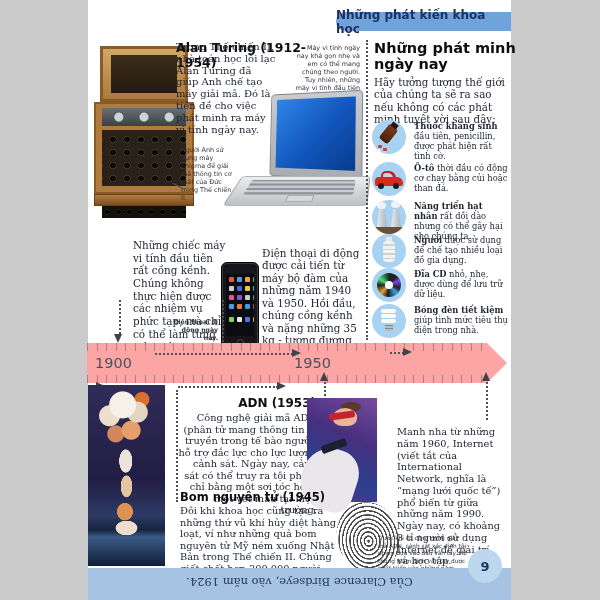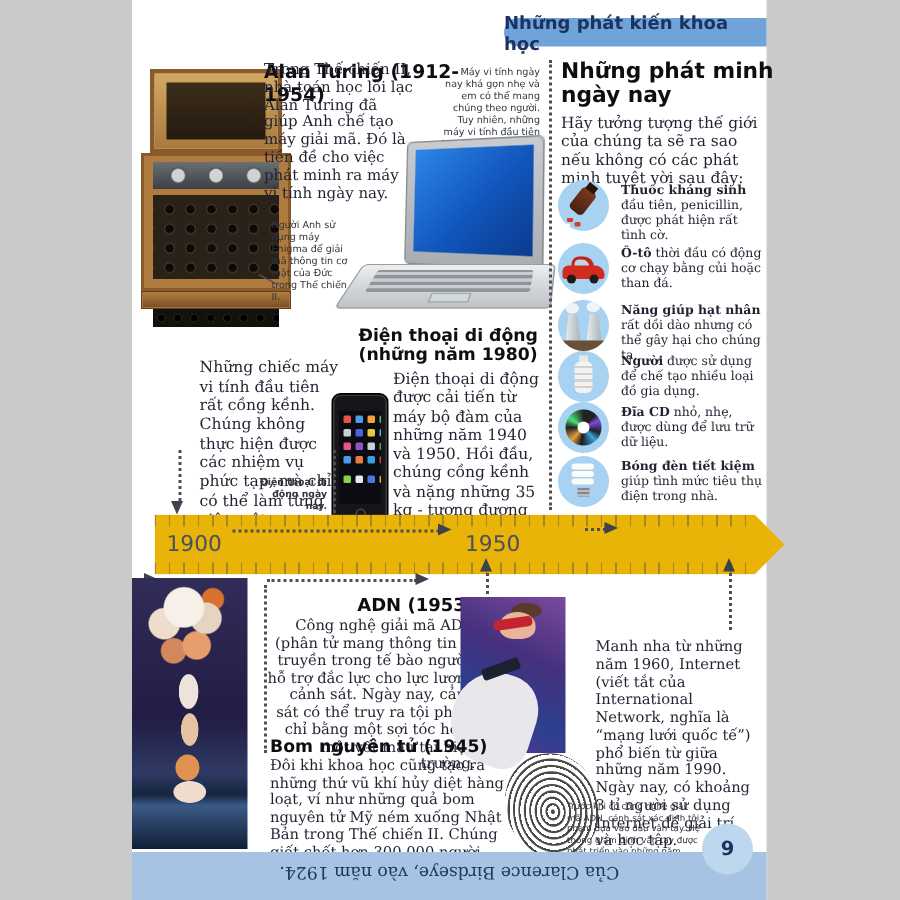--- a/index.html
+++ b/index.html
@@ -121,21 +121,21 @@
   .ic-pneck { position:absolute; left:14px; top:3px; width:6px; height:5px; background:#e8e8e6; }
   .ic-cd { position:absolute; left:5px; top:5px; width:24px; height:24px; border-radius:50%;
     background:conic-gradient(#222 0 12%, #7a4ae0 18%, #222 30%, #3ca0e0 38%, #1a1a1a 52%, #e0a03c 62%, #222 75%, #4ae07a 84%, #222 100%); }
   .ic-cd:before { content:""; position:absolute; left:8px; top:8px; width:8px; height:8px; border-radius:50%; background:#fff; }
   .ic-coil { position:absolute; left:9px; top:5px; width:15px; height:4px; background:#fbfbf8; border-radius:2px;
     box-shadow:0 5px 0 #fbfbf8, 0 10px 0 #fbfbf8; }
   .ic-bulb-base { position:absolute; left:13px; top:21px; width:8px; height:6px;
     background:repeating-linear-gradient(0deg,#b9bcc0 0 1.5px,#84878c 1.5px 3px); }
 
   
-  .timeline { left:103px; top:343px; width:420px; height:40px; background:#eab308;
+  .timeline { left:87px; top:343px; width:420px; height:40px; background:#fca5a5;
     clip-path:polygon(0 0, 400px 0, 420px 50%, 400px 100%, 0 100%);padding-left:48px; }
   .timeline:before, .timeline:after { content:""; position:absolute; left:0; width:398px; height:8px;
     background:repeating-linear-gradient(90deg, rgba(55,70,80,.4) 0 1px, transparent 1px 9.6px); }
   .timeline:before { top:0; } .timeline:after { bottom:0; }
   .tl-label { position:absolute; top:12px; font-family:"DejaVu Sans", sans-serif; font-size:14.5px; color:#49525c; }
   .tl-1900 { left:8px; } .tl-1950 { left:207px; }
 
   .arr-r { width:0; height:0; border-left:9px solid #3c434a; border-top:4.5px solid transparent; border-bottom:4.5px solid transparent; }
   .arr-up { width:0; height:0; border-bottom:9px solid #3c434a; border-left:4.5px solid transparent; border-right:4.5px solid transparent; }
   .arr-dn { width:0; height:0; border-top:9px solid #3c434a; border-left:4.5px solid transparent; border-right:4.5px solid transparent; }
@@ -216,21 +216,20 @@
     <div class="lap-base">
       <div class="lap-kbd"></div>
       <div class="lap-pad"></div>
     </div>
   </div>
 
   <div class="abs dotv div-right"></div>
 
   <div class="abs body-txt comp-body">Những chiếc máy vi tính đầu tiên rất cồng kềnh. Chúng không thực hiện được các nhiệm vụ phức tạp, mà chỉ có thể làm từng việc một.</div>
 
-  <div class="abs h1 mob-title">Điện thoại di động (những năm 1980)</div>
   <div class="abs body-txt mob-body">
     <span class="phone-gap"></span>
     <span>Điện thoại di động được cải tiến từ máy bộ đàm của những năm 1940 và 1950. Hồi đầu, chúng cồng kềnh và nặng những 35 kg - tương đương với cân nặng của một một bạn nhỏ 10 tuổi.</span>
   </div>
   <div class="abs cap phone-cap">Điện thoại di động ngày nay.</div>
 
   <div class="abs iphone">
     <div class="iphone-screen">
       <span class="apps"></span>
     </div>
@@ -261,21 +260,21 @@
   </div>
 
   <div class="item" style="top:200px;">
     <div class="circle">
       <div class="ic-steam" style="left:5px;"></div>
       <div class="ic-steam" style="left:19px; top:1px;"></div>
       <div class="ic-tower" style="left:5px;"></div>
       <div class="ic-tower" style="left:19px;"></div>
       <div class="ic-ground"></div>
     </div>
-    <div class="itxt"><span class="lead">Năng giúp hạt nhân</span><span> rất dồi dào nhưng có thể gây hại cho chúng ta.</span></div>
+    <div class="itxt"><span class="lead">Năng triển hạt nhân</span><span> rất dồi dào nhưng có thể gây hại cho chúng ta.</span></div>
   </div>
 
   <div class="item" style="top:234px;">
     <div class="circle">
       <div class="ic-pneck"></div>
       <div class="ic-pbottle"></div>
     </div>
     <div class="itxt"><span class="lead">Người</span><span> được sử dụng để chế tạo nhiều loại đồ gia dụng.</span></div>
   </div>
 

